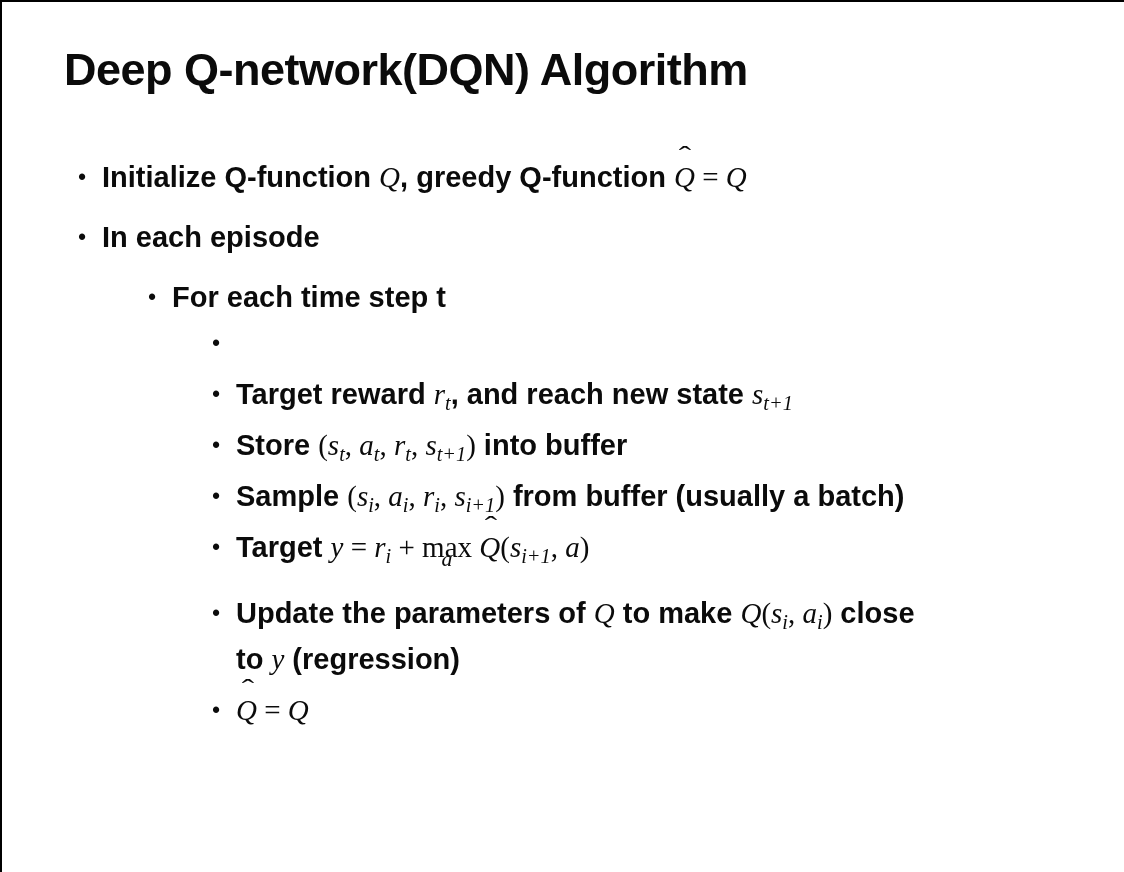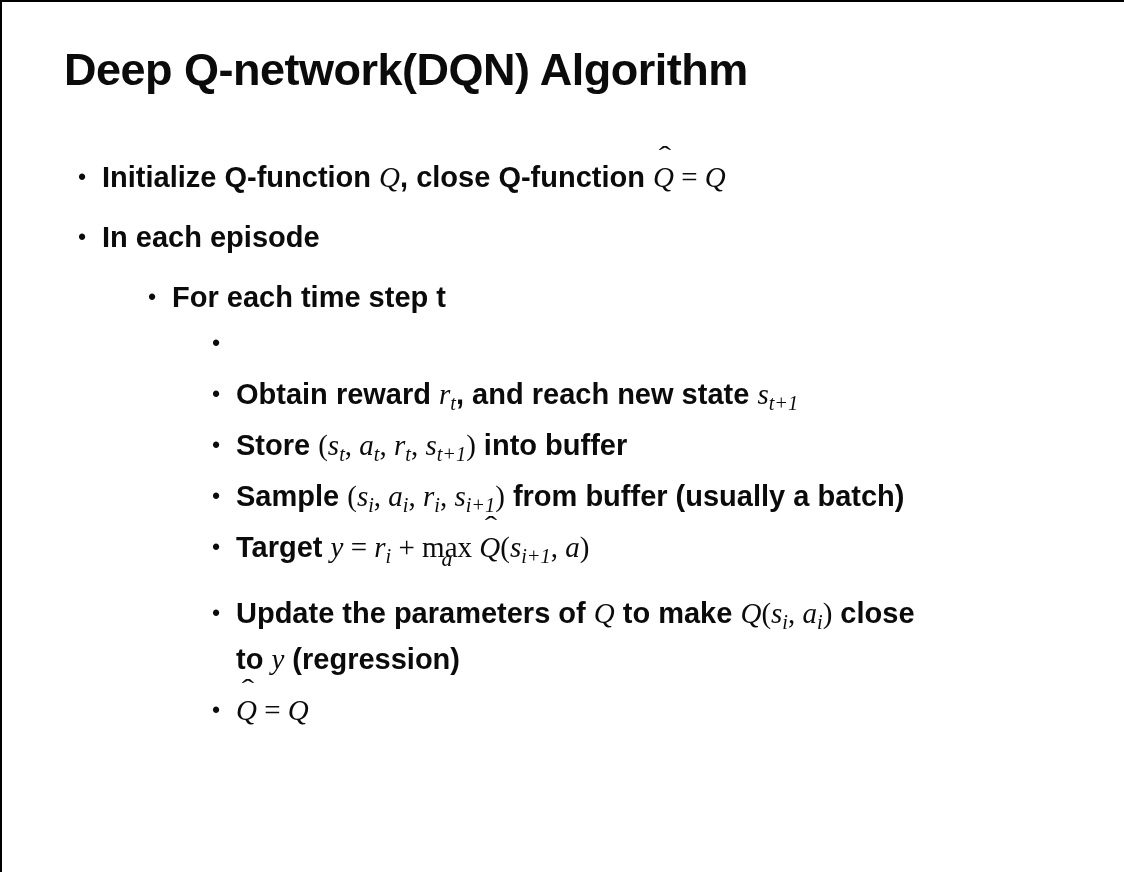--- a/index.html
+++ b/index.html
@@ -48,36 +48,36 @@
   }
 </style>
 </head>
 <body>
 
 <div class="slide">
   <div class="title">Deep Q-network(DQN) Algorithm</div>
   <div class="content">
       <div class="li level-1">
         <span class="marker">•</span>
-        <span class="li-body"><span class="txt">Initialize Q-function </span><span class="math"><span class="mvar">Q</span></span><span class="txt">, close Q-function </span><span class="math"><span class="mvar hat"><span class="hatmark">ˆ</span>Q</span><span class="mop"> = </span><span class="mvar">Q</span></span></span>
+        <span class="li-body"><span class="txt">Initialize Q-function </span><span class="math"><span class="mvar">Q</span></span><span class="txt">, greedy Q-function </span><span class="math"><span class="mvar hat"><span class="hatmark">ˆ</span>Q</span><span class="mop"> = </span><span class="mvar">Q</span></span></span>
       </div>
       <div class="li level-1">
         <span class="marker">•</span>
         <span class="li-body"><span class="txt">In each episode</span></span>
       </div>
       <div class="li level-2">
         <span class="marker">•</span>
         <span class="li-body"><span class="txt">For each time step t</span></span>
       </div>
       <div class="li level-3">
         <span class="marker">•</span>
       </div>
       <div class="li level-3">
         <span class="marker">•</span>
-        <span class="li-body"><span class="txt">Obtain reward </span><span class="math"><span class="mvar">r<sub>t</sub></span></span><span class="txt">, and reach new state </span><span class="math"><span class="mvar">s<sub>t+1</sub></span></span></span>
+        <span class="li-body"><span class="txt">Target reward </span><span class="math"><span class="mvar">r<sub>t</sub></span></span><span class="txt">, and reach new state </span><span class="math"><span class="mvar">s<sub>t+1</sub></span></span></span>
       </div>
       <div class="li level-3">
         <span class="marker">•</span>
         <span class="li-body"><span class="txt">Store </span><span class="math"><span class="mop">(</span><span class="mvar">s<sub>t</sub></span><span class="mop">, </span><span class="mvar">a<sub>t</sub></span><span class="mop">, </span><span class="mvar">r<sub>t</sub></span><span class="mop">, </span><span class="mvar">s<sub>t+1</sub></span><span class="mop">)</span></span><span class="txt"> into buffer</span></span>
       </div>
       <div class="li level-3">
         <span class="marker">•</span>
         <span class="li-body"><span class="txt">Sample </span><span class="math"><span class="mop">(</span><span class="mvar">s<sub>i</sub></span><span class="mop">, </span><span class="mvar">a<sub>i</sub></span><span class="mop">, </span><span class="mvar">r<sub>i</sub></span><span class="mop">, </span><span class="mvar">s<sub>i+1</sub></span><span class="mop">)</span></span><span class="txt"> from buffer (usually a batch)</span></span>
       </div>
       <div class="li level-3 extra-below">

